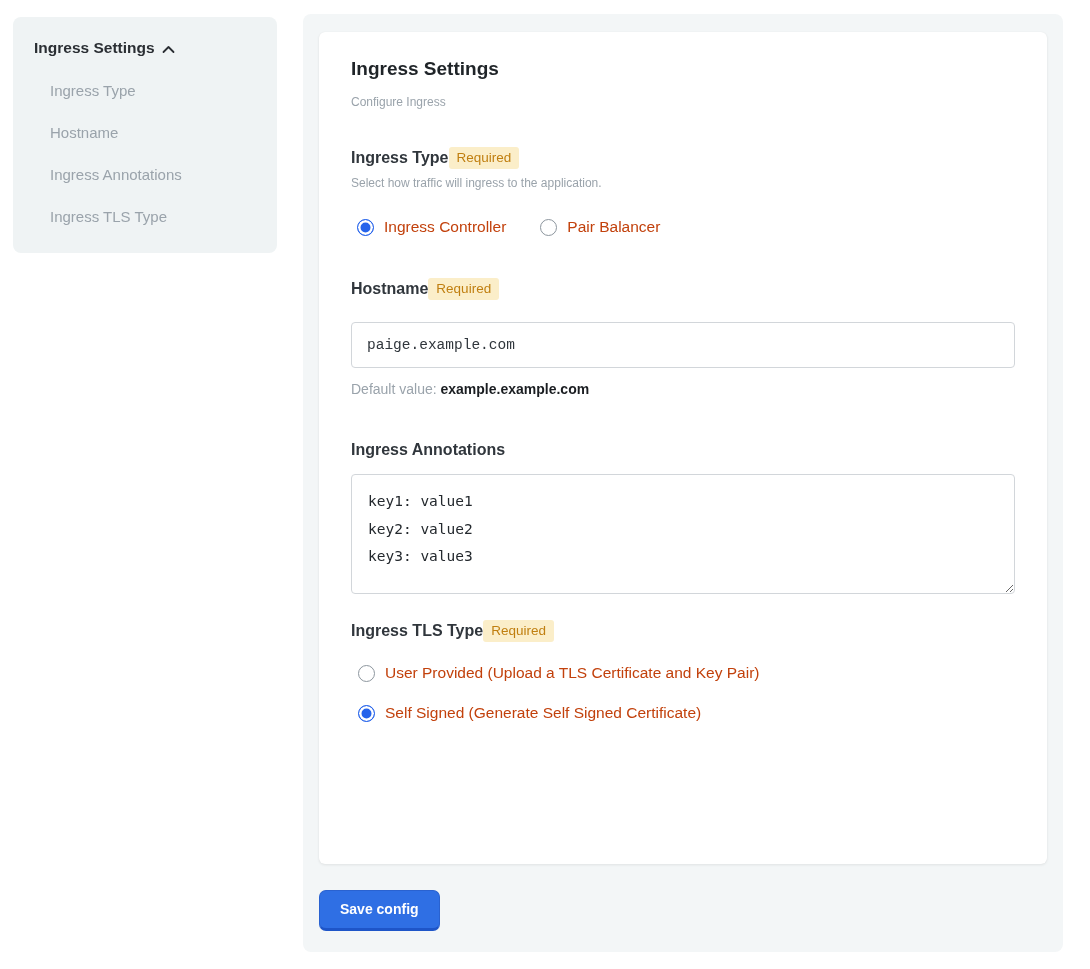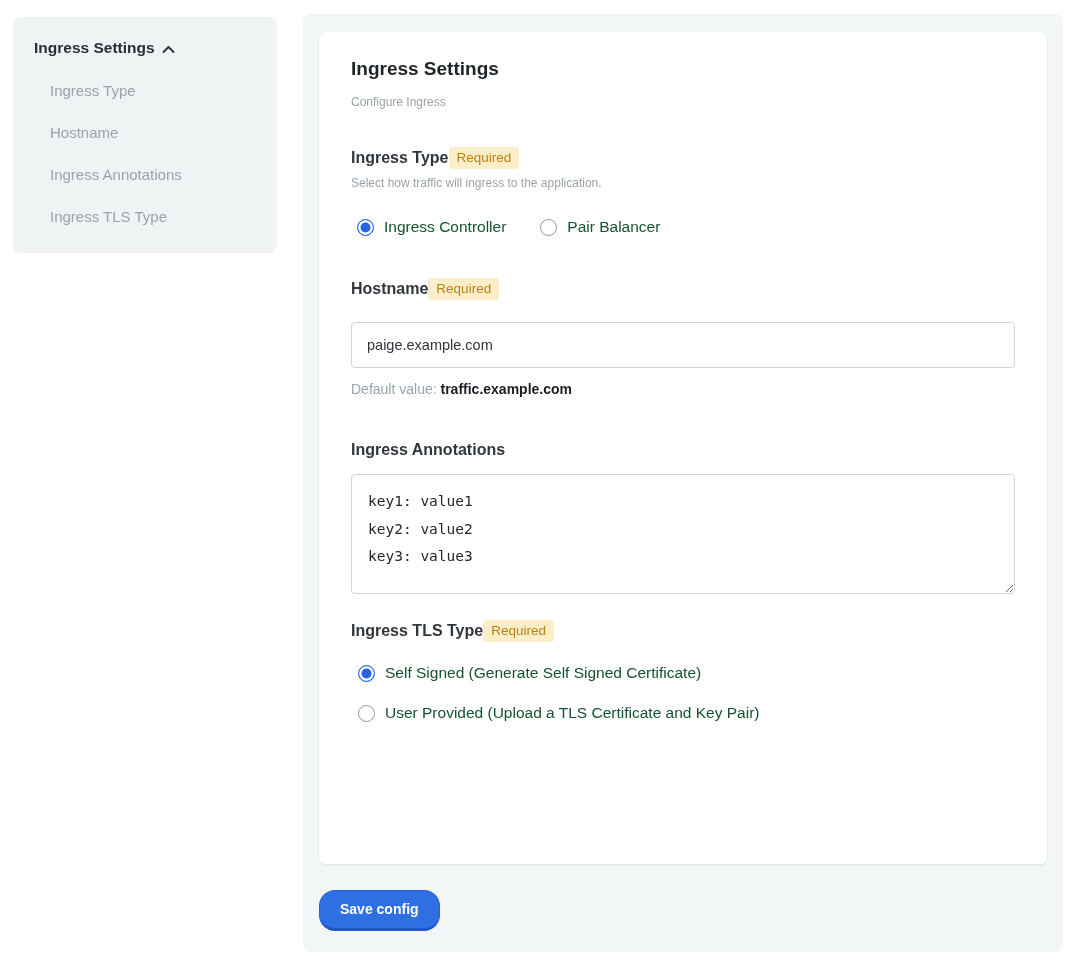--- a/index.html
+++ b/index.html
@@ -48,47 +48,47 @@
   .radio-option { display: flex; align-items: center; gap: 10px; cursor: pointer; }
   .radio-stack .radio-option { margin: 22px 0 0 7px; }
   .radio {
     width: 17px; height: 17px; border-radius: 50%;
     border: 1.5px solid #8d969e; background: #ffffff; flex: 0 0 17px;
   }
   .radio.checked {
     border: 1.5px solid #2563eb; background: #2563eb;
     box-shadow: inset 0 0 0 2.5px #ffffff;
   }
-  .radio-label { font-size: 15.5px; color: #14532d; }
+  .radio-label { font-size: 15.5px; color: #c2410c; }
 
   
   .text-input {
     display: block; width: 100%; height: 46px; margin-top: 22px;
     border: 1px solid #d2d6da; border-radius: 4px; background: #fff;
     padding: 0 15px; font-size: 14.5px; color: #30363c;
-    font-family: Liberation Sans, sans-serif; outline: none;
+    font-family: Liberation Mono, monospace; outline: none;
   }
   .default-line { margin-top: 13px; font-size: 14px; color: #9aa3ab; }
   .default-value { color: #1a1d21; font-weight: 700; }
 
   .annotations-textarea {
     display: block; width: 100%; height: 120px; margin-top: 15px;
     border: 1px solid #d2d6da; border-radius: 4px; background: #fff;
     padding: 13px 16px; resize: both; outline: none;
     font-family: "DejaVu Sans Mono", "Liberation Mono", monospace;
     font-size: 14.5px; line-height: 1.9; color: #24292e;
   }
 
   
   .save-button {
     margin-top: 26px; display: inline-block; cursor: pointer;
     background: #2f6fe4; color: #ffffff; font-size: 14px; font-weight: 700;
     font-family: "Liberation Sans", "DejaVu Sans", sans-serif;
     padding: 10px 20px 11px 20px; border: 1px solid #2a62d0;
-    border-bottom: 3px solid #1e55c8; border-radius: 16px;
+    border-bottom: 3px solid #1e55c8; border-radius: 7px;
   }
   .section-tight { margin-top: 26px; }
 </style>
 </head>
 <body>
 
 <div class="page">
 
   <nav class="sidebar">
     <div class="sidebar-title">
@@ -130,46 +130,46 @@
       </div>
 
       <div class="section" style="margin-top:42px;">
         <div class="section-heading">
           <span class="field-label">Hostname</span>
           <span class="required-badge">Required</span>
         </div>
         <input class="text-input" type="text" value="paige.example.com" style="">
         <p class="default-line">
           <span>Default value:</span>
-          <span class="default-value">traffic.example.com</span>
+          <span class="default-value">example.example.com</span>
         </p>
       </div>
 
       <div class="section" style="margin-top:44px;">
         <div class="section-heading">
           <span class="field-label">Ingress Annotations</span>
         </div>
         <textarea class="annotations-textarea" spellcheck="false" style="">key1: value1
 key2: value2
 key3: value3</textarea>
       </div>
 
       <div class="section section-tight">
         <div class="section-heading">
           <span class="field-label">Ingress TLS Type</span>
           <span class="required-badge">Required</span>
         </div>
         <div class="radio-stack">
           <label class="radio-option">
+            <span class="radio"></span>
+            <span class="radio-label">User Provided (Upload a TLS Certificate and Key Pair)</span>
+          </label>
+          <label class="radio-option">
             <span class="radio checked"></span>
             <span class="radio-label">Self Signed (Generate Self Signed Certificate)</span>
-          </label>
-          <label class="radio-option">
-            <span class="radio"></span>
-            <span class="radio-label">User Provided (Upload a TLS Certificate and Key Pair)</span>
           </label>
         </div>
       </div>
 
     </section>
 
     <button class="save-button">Save config</button>
   </main>
 
 </div>

